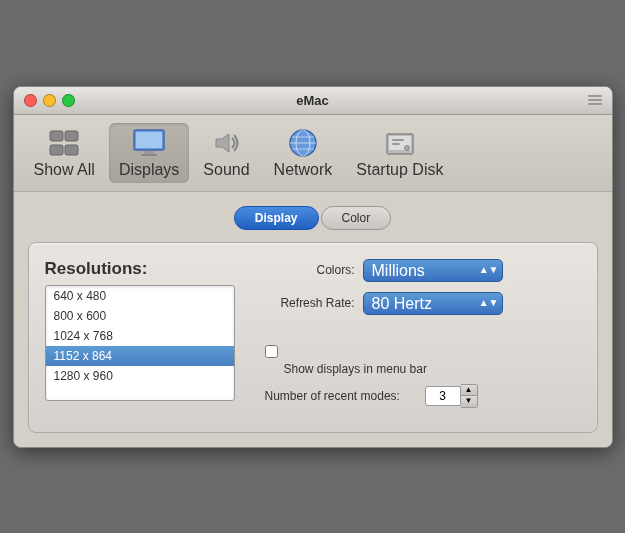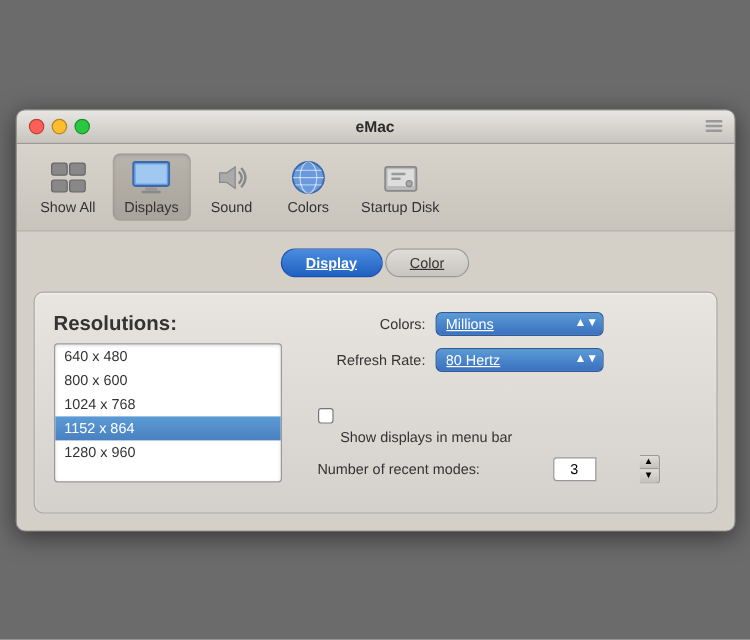--- a/index.html
+++ b/index.html
@@ -92,21 +92,21 @@
     .toolbar-icon {
       width: 32px;
       height: 32px;
       display: flex;
       align-items: center;
       justify-content: center;
       font-size: 24px;
       margin-bottom: 2px;
     }
     .toolbar-label {
-      font-size: 12px;
+      font-size: 16px;
       color: #333;
       text-align: center;
     }
     .content {
       background: #d4d0c8;
       padding: 14px;
     }
     .tab-bar {
       display: flex;
       justify-content: center;
@@ -115,21 +115,20 @@
     }
     .tab-btn {
       padding: 4px 20px;
       border-radius: 12px;
       border: 1px solid #999;
       background: linear-gradient(to bottom, #e0dcd8, #c8c4c0);
       font-size: 12px;
       color: #333;
       cursor: pointer;
       font-family: inherit;
-      text-decoration: underline;
     }
     .tab-btn.active {
       background: linear-gradient(to bottom, #4a8ce0, #2060c0);
       border-color: #1a50b0;
       color: white;
       font-weight: bold;
     }
     .panel {
       background: linear-gradient(to bottom, #e8e4e0, #d4d0cc);
       border: 1px solid #aaa;
@@ -189,26 +188,25 @@
       position: relative;
       display: inline-flex;
       align-items: center;
     }
     .mac-select {
       appearance: none;
       background: linear-gradient(to bottom, #5b9bd5, #3a70c0);
       border: 1px solid #2a5a9a;
       border-radius: 5px;
       color: white;
-      font-size: 12px;
+      font-size: 16px;
       padding: 2px 24px 2px 8px;
       font-family: inherit;
       cursor: pointer;
       width: 140px;
-      text-decoration: underline;
     }
     .select-arrow {
       position: absolute;
       right: 4px;
       pointer-events: none;
       color: white;
       font-size: 10px;
       display: flex;
       flex-direction: column;
       line-height: 1;
@@ -223,21 +221,20 @@
     }
     .checkbox-label {
       font-size: 12px;
       color: #333;
       margin-top: 35px;
     }
     .stepper-row {
       display: flex;
       align-items: center;
       margin-bottom: 8px;
-      gap: 36px;
     }
     .stepper-label {
       font-size: 12px;
       color: #333;
       min-width: 160px;
     }
     .stepper-input {
       width: 36px;
       border: 1px solid #999;
       border-radius: 3px 0 0 3px;
@@ -353,21 +350,21 @@
     <div class="toolbar-item">
       <div class="toolbar-icon">
         <svg width="32" height="32" viewBox="0 0 32 32">
           <circle cx="16" cy="16" r="13" fill="#6a9adc" stroke="#3a6aac" stroke-width="1.5"></circle>
           <ellipse cx="16" cy="16" rx="7" ry="13" fill="none" stroke="rgba(255,255,255,0.6)" stroke-width="1"></ellipse>
           <line x1="3" y1="16" x2="29" y2="16" stroke="rgba(255,255,255,0.6)" stroke-width="1"></line>
           <line x1="5" y1="10" x2="27" y2="10" stroke="rgba(255,255,255,0.5)" stroke-width="1"></line>
           <line x1="5" y1="22" x2="27" y2="22" stroke="rgba(255,255,255,0.5)" stroke-width="1"></line>
         </svg>
       </div>
-      <span class="toolbar-label">Colors</span>
+      <span class="toolbar-label">Network</span>
     </div>
 
     <div class="toolbar-item">
       <div class="toolbar-icon">
         <svg width="32" height="32" viewBox="0 0 32 32">
           <rect x="3" y="7" width="26" height="20" rx="2" fill="#bbb" stroke="#888" stroke-width="1.5"></rect>
           <rect x="5" y="9" width="22" height="14" fill="#ddd"></rect>
           <circle cx="23" cy="21" r="2.5" fill="#aaa" stroke="#888" stroke-width="1"></circle>
           <rect x="8" y="12" width="12" height="2" rx="1" fill="#999"></rect>
           <rect x="8" y="16" width="8" height="2" rx="1" fill="#999"></rect>

